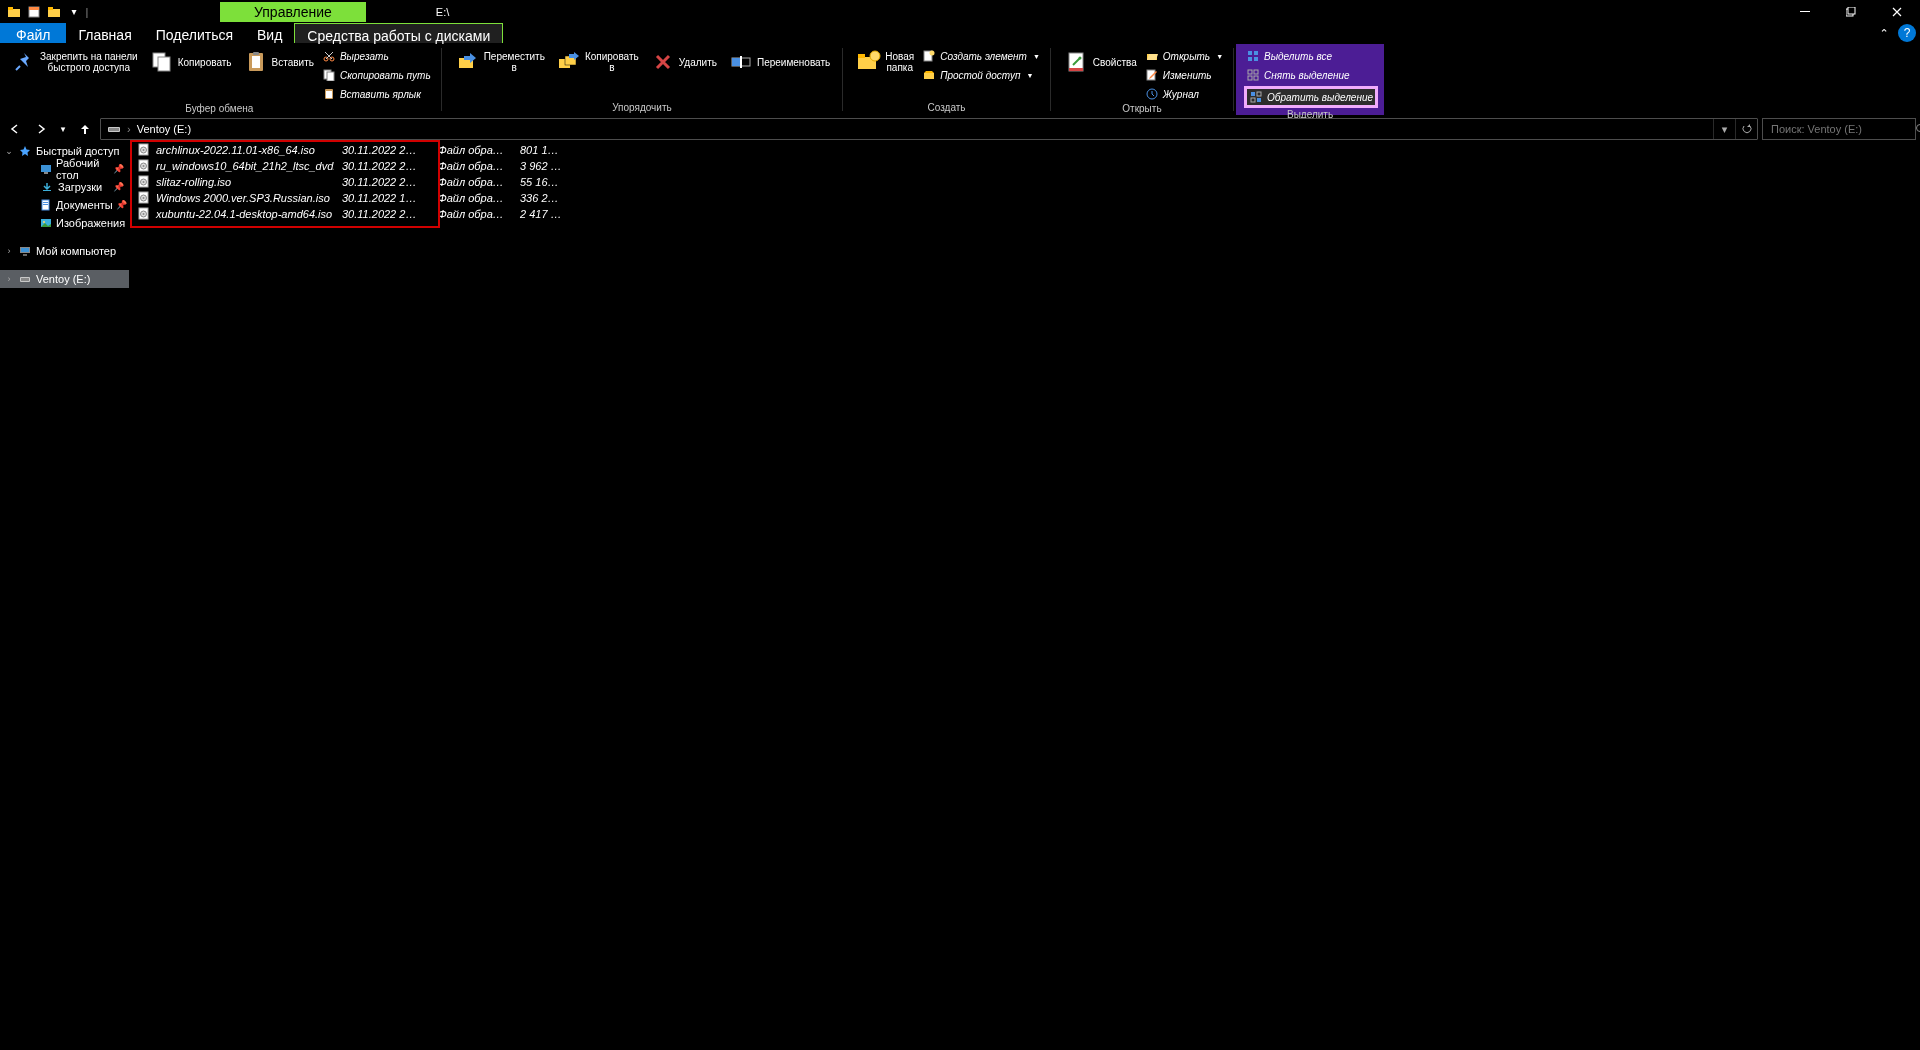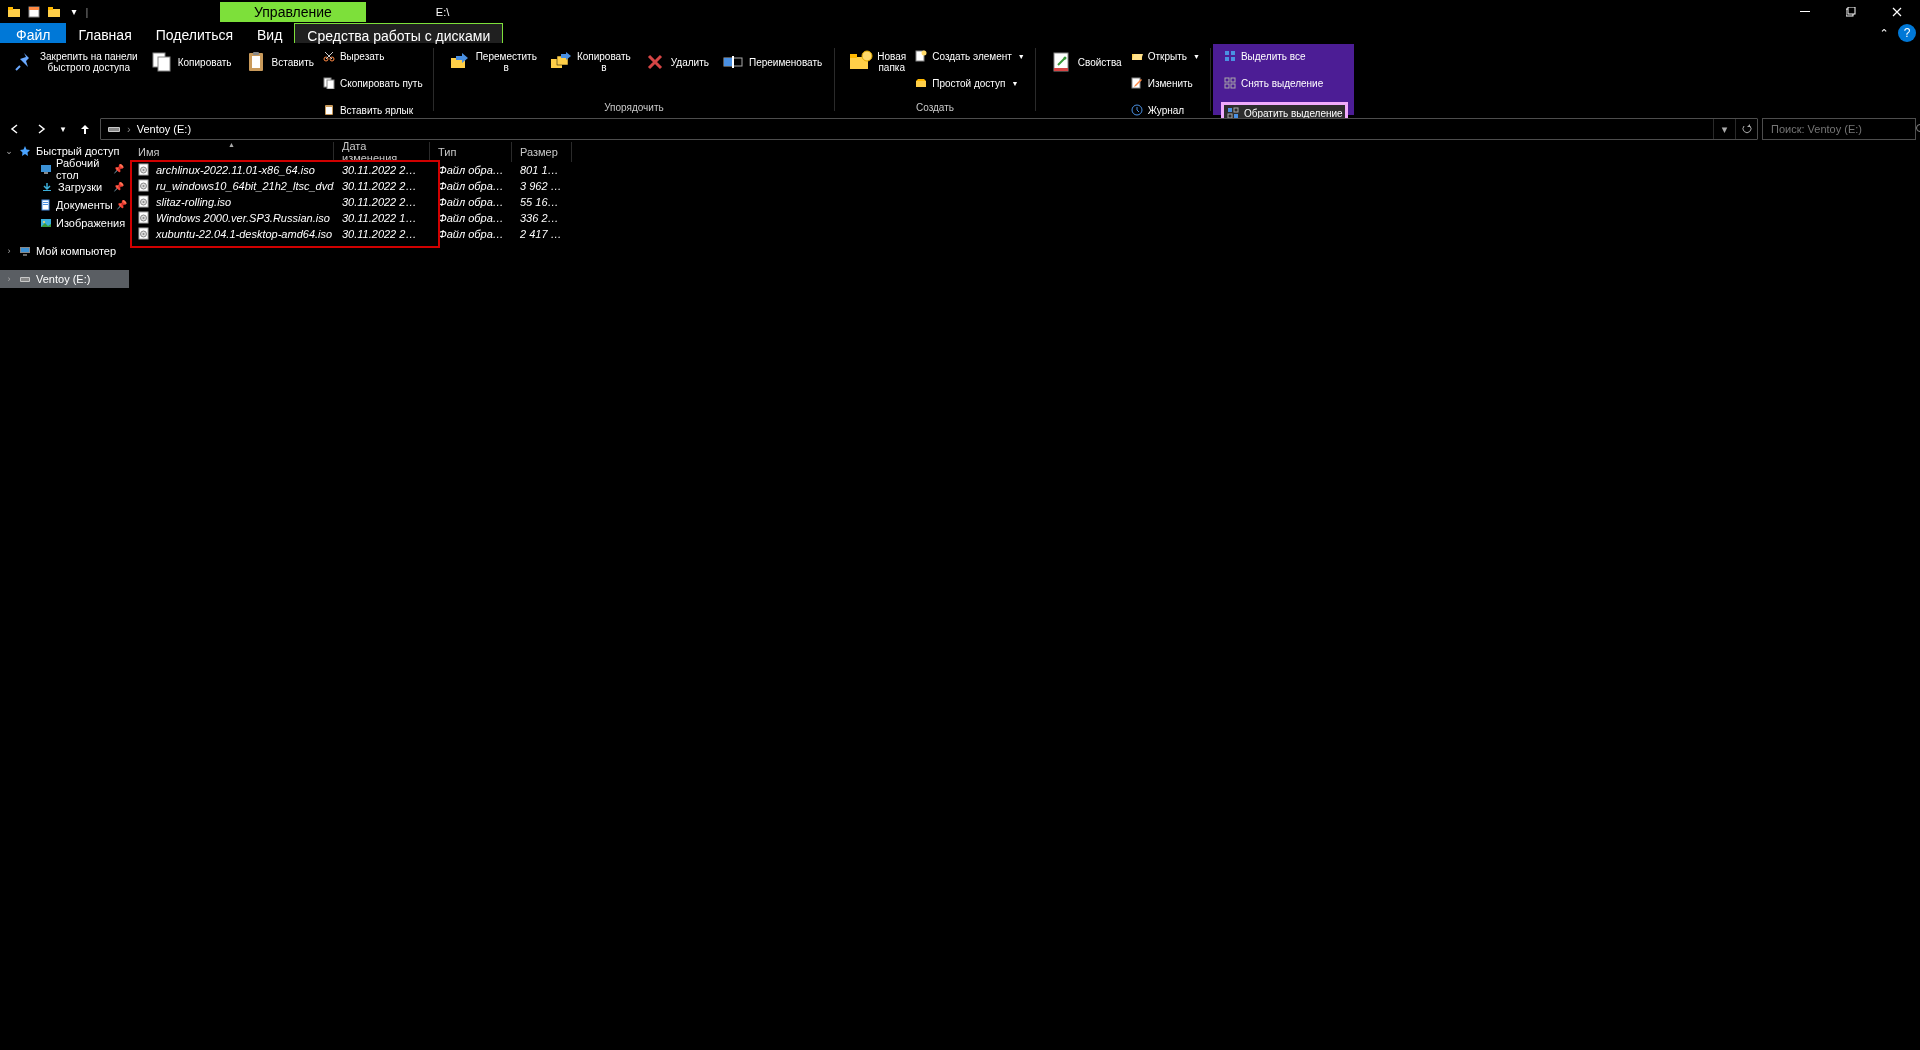--- a/index.html
+++ b/index.html
@@ -44,21 +44,21 @@
   .help .qm { width:18px; height:18px; border-radius:50%; background:var(--accent); color:#fff; display:flex;align-items:center;justify-content:center; font-size:12px; margin-right:4px;}
 
   
   .ribbon { display:flex; height:72px; background:var(--bg); border-bottom:1px solid #000; }
   .group { display:flex; flex-direction:column; align-items:center; padding:2px 6px 0; }
   .group-body { display:flex; align-items:flex-start; gap:2px; flex:1; }
   .group-label { font-size:10px; color:var(--text-dim); padding:1px 0 2px; text-align:center; width:100%; }
   .bigbtn { display:flex; flex-direction:row; align-items:center; gap:2px; padding:2px 4px; min-width:40px; }
   .bigicon { width:28px; height:28px; display:flex; align-items:center; justify-content:center; }
   .biglabel { font-size:10px; text-align:center; line-height:11px; white-space:pre; }
-  .smallstack { display:flex; flex-direction:column; gap:11px; padding-top:2px; }
+  .smallstack { display:flex; flex-direction:column; gap:3px; padding-top:2px;font-style:italic; }
   .smallbtn { display:flex; align-items:center; gap:4px; font-size:10px; color:var(--text); padding:1px 2px; white-space:nowrap;}
   .smallbtn .si { width:14px; height:14px; display:flex; align-items:center; justify-content:center; }
   .vdiv { width:1px; align-self:stretch; background:#2a2a2a; margin:4px 2px; }
 
   
   .addr-row { display:flex; align-items:center; height:26px; background:var(--bg); padding:2px 4px; gap:4px; }
   .navbtn { width:22px; height:22px; display:flex; align-items:center; justify-content:center; color:#fff; }
   .addr { flex:1; display:flex; align-items:center; height:22px; border:1px solid var(--border); background:#000; border-radius:1px; }
   .addr .crumb { display:flex; align-items:center; gap:4px; padding:0 6px; font-size:11px; }
   .addr .chev { color:#888; padding:0 2px; }
@@ -545,34 +545,20 @@
             <rect x="1" y="4" width="10" height="5" rx="1" fill="#c9c9c9"></rect>
             <rect x="2" y="5" width="8" height="3" fill="#888"></rect>
           </svg>
       </span>
       <span>Ventoy (E:)</span>
     </div>
   </div>
 
   <div class="content">
 
-    <div class="cols">
-      <div class="col name">
-          <span>Имя</span>
-        </div>
-      <div class="col date">
-          <span>Дата изменения</span>
-        </div>
-      <div class="col type">
-          <span>Тип</span>
-        </div>
-      <div class="col size">
-          <span>Размер</span>
-        </div>
-    </div>
 
     <div class="filelist">
       <div class="redbox"></div>
 
       <div class="row">
         <div class="cell name">
             <span class="fic">
               <svg width="13" height="13">
                 <rect x="1" y="1" width="9" height="11" fill="#fff" stroke="#aaa"></rect>
                 <circle cx="5.5" cy="7" r="3" fill="#ddd" stroke="#888"></circle>

